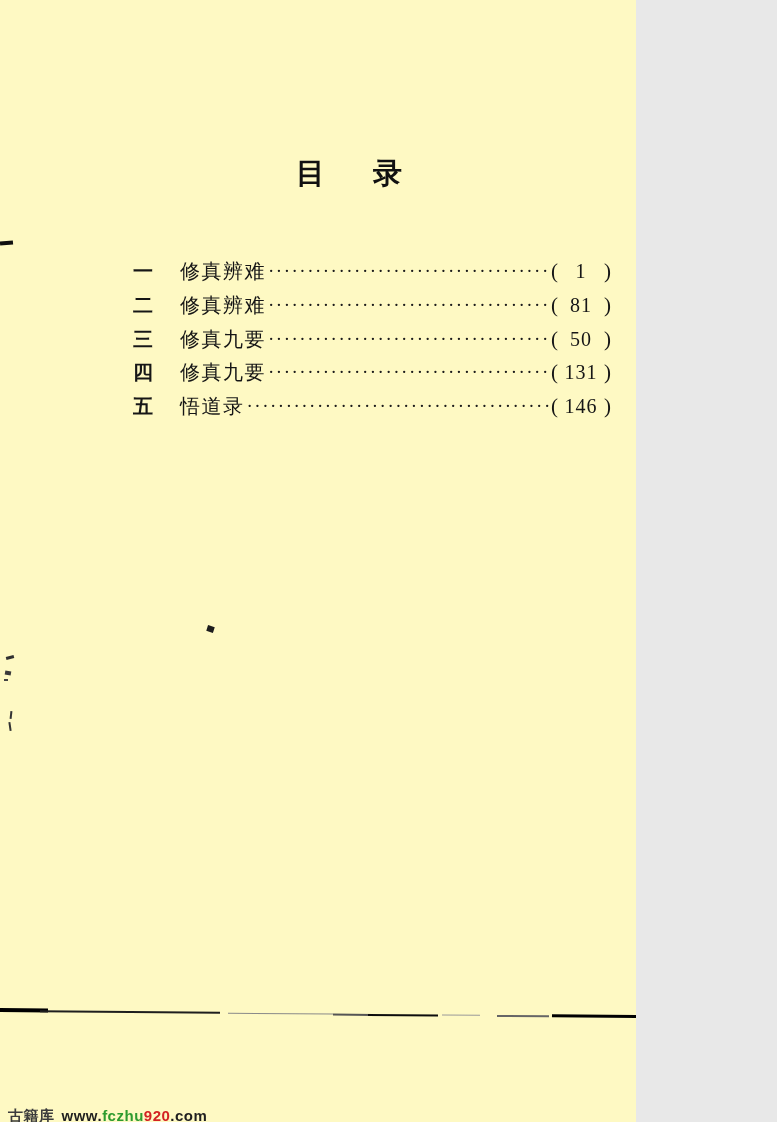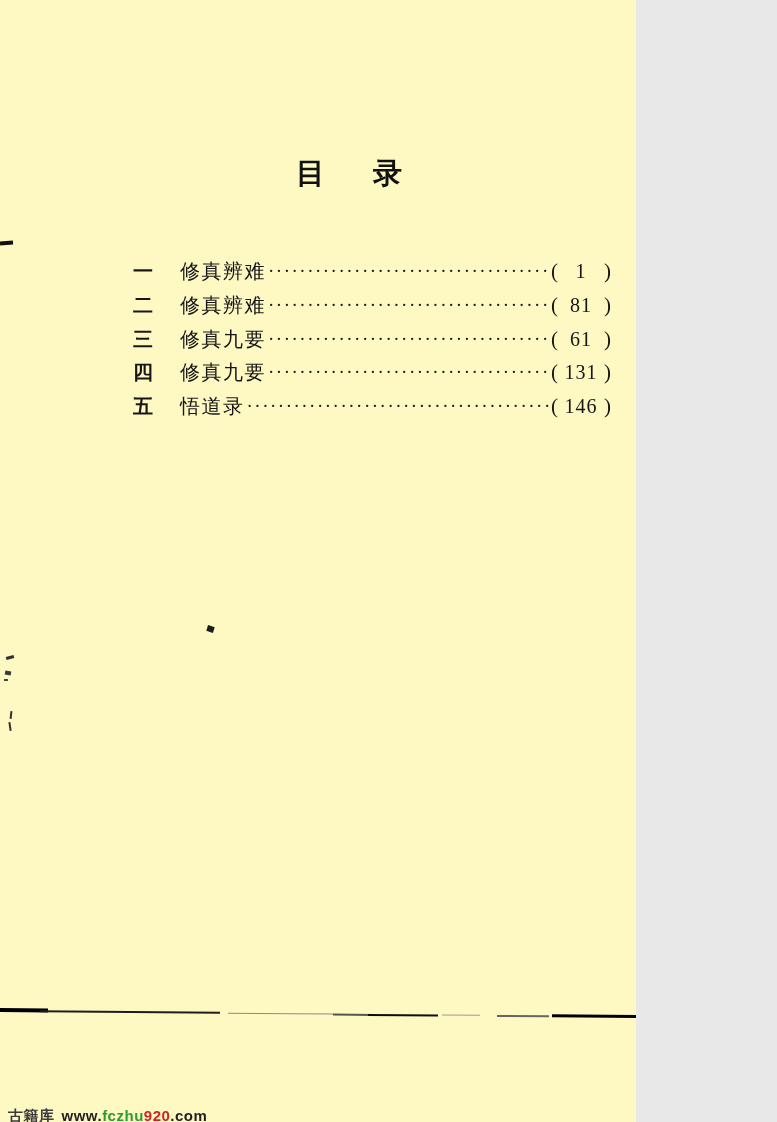--- a/index.html
+++ b/index.html
@@ -159,21 +159,21 @@
           <span class="paren">)</span>
         </span>
     </div>
 
     <div class="toc-row">
       <span class="toc-num">三</span>
       <span class="toc-entry-title">修真九要</span>
       <span class="toc-leader">····························································</span>
       <span class="toc-page">
           <span class="paren">(</span>
-          <span class="toc-pagenum">61</span>
+          <span class="toc-pagenum">50</span>
           <span class="paren">)</span>
         </span>
     </div>
 
     <div class="toc-row">
       <span class="toc-num">四</span>
       <span class="toc-entry-title">修真九要</span>
       <span class="toc-leader">····························································</span>
       <span class="toc-page">
           <span class="paren">(</span>

